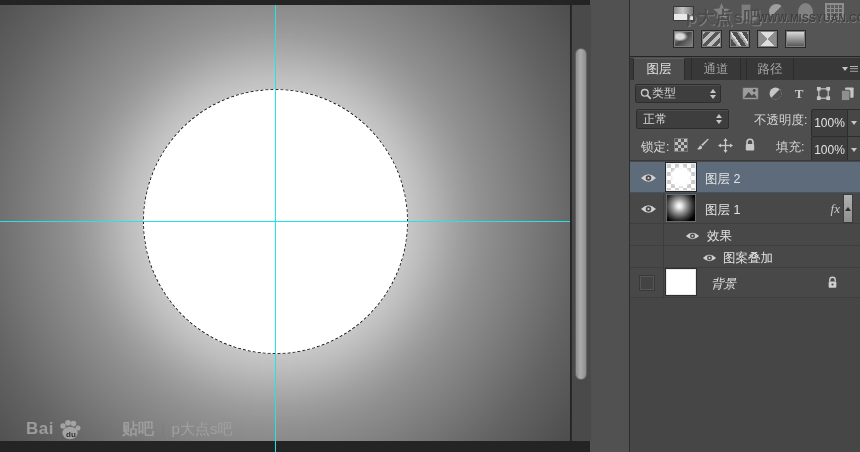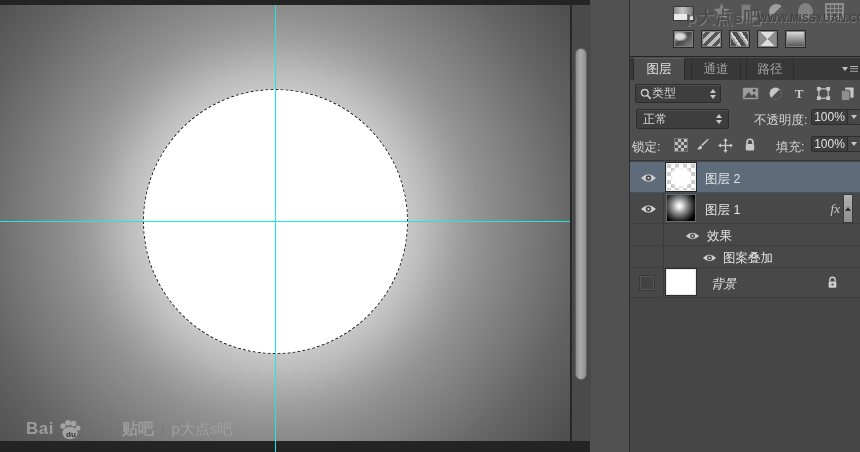--- a/index.html
+++ b/index.html
@@ -100,26 +100,26 @@
   .tri-u{width:0;height:0;border-left:3.5px solid transparent;border-right:3.5px solid transparent;
     border-bottom:4px solid #c6c6c6;}
   .tri-d{width:0;height:0;border-left:3.5px solid transparent;border-right:3.5px solid transparent;
     border-top:4px solid #c6c6c6;}
   .ficon{top:85px;width:20px;height:17px;display:flex;align-items:center;justify-content:center;}
   .t-glyph{font-size:13px;font-weight:bold;color:#c9c9c9;font-family:"Liberation Serif","DejaVu Serif",serif;}
   #blend-box{left:6px;top:109px;width:93px;height:20px;padding:0 6px;}
   .row-label{position:absolute;font-size:12.5px;color:#d6d6d6;white-space:nowrap;}
   #opacity-label{left:124px;top:112px;}
   #fill-label{left:146px;top:139px;}
-  .val-box{left:181px;width:50px;height:16px;background:#3e3e3e;border:1px solid #2d2d2d;
+  .val-box{left:181px;width:50px;height:28px;background:#3e3e3e;border:1px solid #2d2d2d;
     box-sizing:border-box;border-radius:2px;display:flex;align-items:center;}
   .val-txt{flex:1;text-align:center;font-size:12px;color:#e2e2e2;}
   .val-arrow{width:13px;height:100%;background:#474747;border-left:1px solid #2d2d2d;
     display:flex;align-items:center;justify-content:center;box-sizing:border-box;}
-  #lock-label{left:2px;top:139px;}
+  #lock-label{left:11px;top:139px;}
   .lk{top:137px;width:17px;height:16px;display:flex;align-items:center;justify-content:center;}
   .lk-checker{width:12px;height:12px;border:1px solid #777;
     background:repeating-conic-gradient(#bdbdbd 0 25%,#555 0 50%) 0 0/6px 6px;}
 
   
   #list-area{left:0;top:160px;width:100%;height:292px;background:#484848;border-top:1px solid #383838;box-sizing:border-box;}
   .lrow{position:absolute;left:0;width:100%;box-sizing:border-box;border-bottom:1px solid #3e3e3e;
     color:#e3e3e3;font-size:12.5px;}
   #lrow-0{top:1px;height:31px;background:var(--sel,#5d6b7a);border-bottom:1px solid #46525f;}
   #lrow-1{top:32px;height:31px;}

